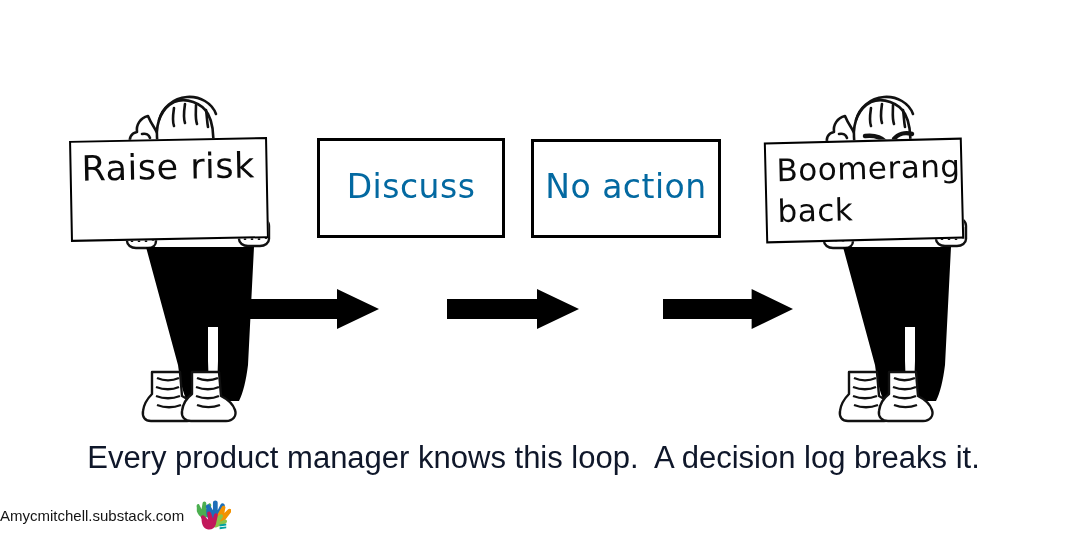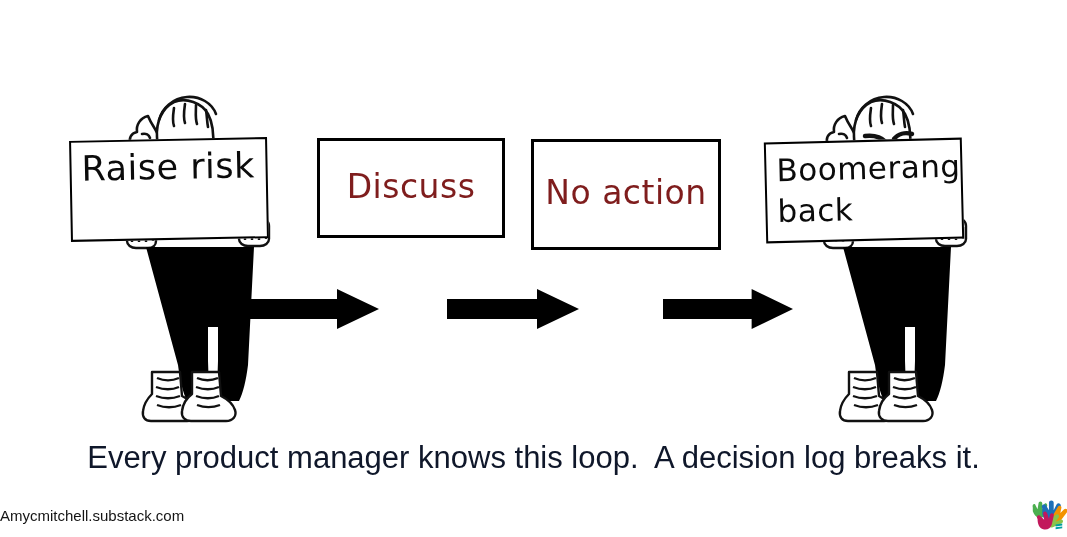--- a/index.html
+++ b/index.html
@@ -51,21 +51,21 @@
     border: 3px solid #000000;
     box-sizing: border-box;
     display: flex;
     align-items: center;
     justify-content: center;
   }
   .flow-box .box-text {
     font-family: "DejaVu Sans", sans-serif;
     font-size: 33px;
     letter-spacing: 0.5px;
-    color: #7f1d1d;
+    color: #0369a1;
     padding-bottom: 4px;
   }
 
   
   .arrow {
     position: absolute;
     height: 40px;
   }
   .arrow svg { display: block; width: 100%; height: 100%; }
 
@@ -83,21 +83,21 @@
   }
 
   
   #footer {
     position: absolute;
     left: 0;
     right: 0;
     top: 496px;
     display: flex;
     align-items: center;
-    justify-content: space-between;
+    justify-content: flex-start;
     gap: 9px;
   }
   #footer .footer-text {
     font-family: "Liberation Sans", sans-serif;
     font-size: 15px;
     color: #141414;
   }
   #footer .footer-logo {
     width: 38px;
     height: 38px;
@@ -157,21 +157,21 @@
   </div>
 
   <div class="held-sign" style="left:70px; top:139px; width:198px; height:101px; transform:rotate(-1.1deg);">
     <span class="sign-text">Raise risk</span>
   </div>
 
   <div class="flow-box" style="left:317px; top:138px; width:188px; height:100px;">
     <span class="box-text">Discuss</span>
   </div>
 
-  <div class="flow-box" style="left:531px; top:139px; width:190px; height:111px;">
+  <div class="flow-box" style="left:531px; top:139px; width:190px; height:99px;">
     <span class="box-text">No action</span>
   </div>
 
   <div class="figure" style="left:805px; top:42px; width:190px; height:385px;">
     <svg viewBox="0 0 190 385" xmlns="http://www.w3.org/2000/svg">
       <g fill="none" stroke="#111" stroke-width="2.6" stroke-linecap="round" stroke-linejoin="round">
 
         <path d="M40,74 c-8,2 -12,9 -11,16 c-6,1 -9,7 -6,12 c-5,3 -5,10 0,13 c-2,6 3,11 9,10 c4,4 11,3 14,-1
                  c5,2 11,-1 12,-6 c4,-3 4,-9 1,-12 c1,-6 -3,-11 -9,-12 c-1,-6 -6,-10 -10,-20z" fill="#fff"></path>
         <path d="M34,92 c4,-1 7,1 8,4 M31,106 c4,-2 8,0 9,4 M33,121 c4,-2 8,0 10,4 M40,134 c4,-2 8,0 9,3"></path>

